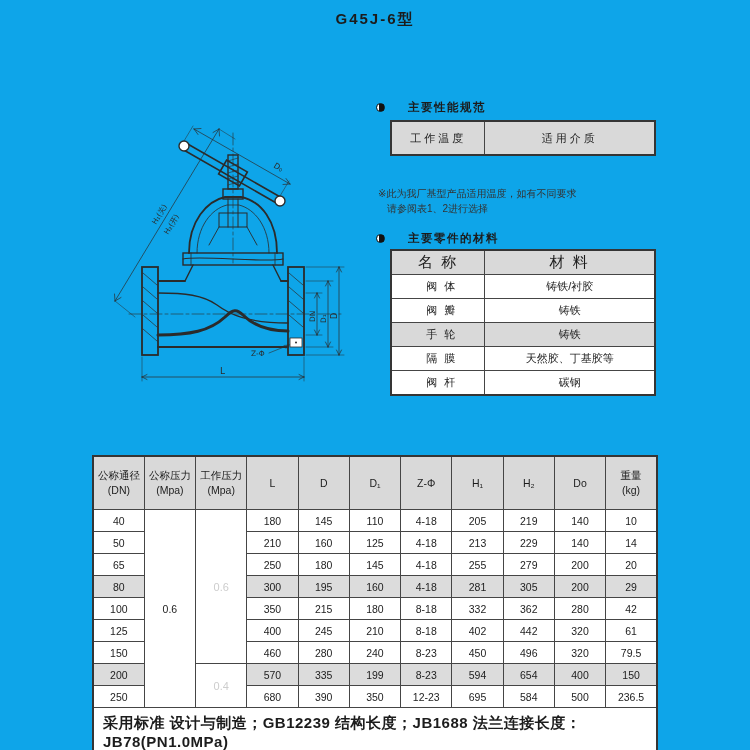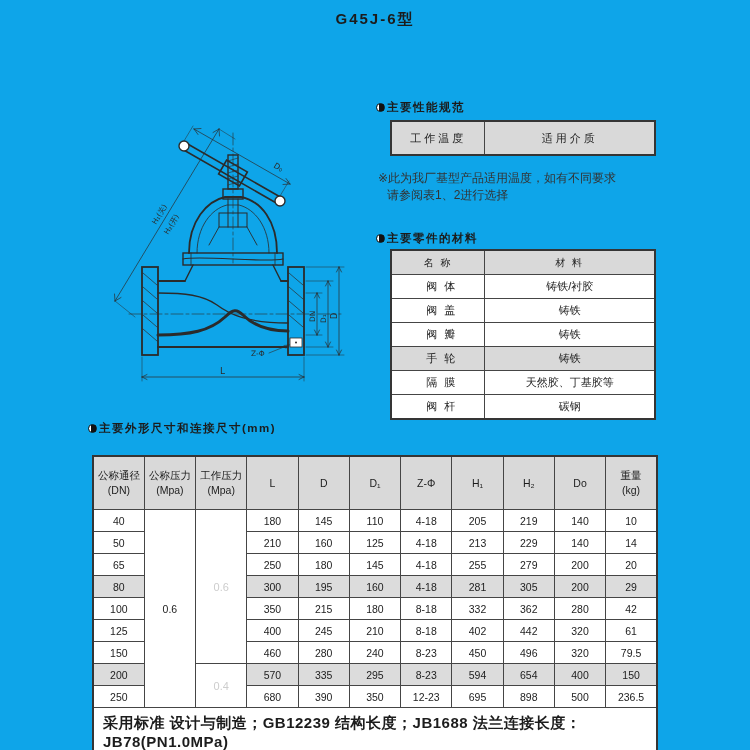--- a/index.html
+++ b/index.html
@@ -2,40 +2,40 @@
 <html><head>
 <meta charset="utf-8">
 <style>
   html,body{margin:0;padding:0;background:#ffffff;}
   .page{position:relative;width:750px;height:750px;background:#0ea5e9;overflow:hidden;
         font-family:"Liberation Sans","DejaVu Sans",sans-serif;color:#1c1c1c;}
   .title{position:absolute;top:10px;left:0;width:100%;text-align:center;
          font-size:15px;font-weight:bold;letter-spacing:2px;}
   .subtitle{position:absolute;top:43px;left:0;width:100%;text-align:center;
             font-size:14px;font-weight:bold;letter-spacing:4px;}
-  .sec{position:absolute;display:flex;align-items:center;gap:2px;
+  .sec{position:absolute;display:flex;align-items:center;gap:23px;
        font-size:11.5px;font-weight:bold;letter-spacing:1.5px;}
   .half-icon{display:inline-block;width:9px;height:9px;border-radius:50%;
              border:1px solid #111;box-sizing:border-box;
              background:linear-gradient(90deg,#ffffff 32%,#111 32%);flex:0 0 auto;}
   table.t{border-collapse:collapse;table-layout:fixed;position:absolute;background:#fff;
           border:2px solid #353535;}
   table.t th,table.t td{border:1px solid #454545;text-align:center;vertical-align:middle;
           padding:0;font-weight:normal;}
   
   .perf{left:390px;top:120px;width:266px;}
   .perf th{background:#d9d9d9;height:32px;font-size:11px;font-weight:bold;letter-spacing:3px;}
   .perf td{height:30px;font-size:11px;}
   .wcol{width:35%;}
   
-  .note{position:absolute;left:378px;top:170px;font-size:12px;line-height:1.45;color:#333;}
+  .note{position:absolute;left:378px;top:187px;font-size:10px;line-height:1.45;color:#333;}
   .note .l2{padding-left:9px;}
   
   .mat{left:390px;top:249px;width:266px;}
-  .mat th{background:#d9d9d9;height:23px;font-size:10px;font-weight:bold;letter-spacing:2px;}
+  .mat th{background:#d9d9d9;height:23px;font-size:15px;font-weight:bold;letter-spacing:2px;}
   .mat td{height:23px;font-size:11px;}
   .mat td.name{letter-spacing:2px;padding-left:7px;}
   .mat tr.sh td{background:#d9d9d9;}
   
   .dim{left:92px;top:455px;width:566px;padding-left:28px;}
   .dim th{background:#d9d9d9;font-size:10.5px;font-weight:bold;white-space:pre-line;
           height:52px;line-height:1.4;}
   .dim td{height:21px;font-size:10.5px;}
   .dim td.sh{background:#dcdcdc;}
   .dim td.faint{color:#cdcdcd;font-size:11px;}
@@ -188,46 +188,38 @@
     <tbody>
         <tr>
       <th class="wcol">名 称</th>
       <th>材 料</th>
     </tr>
     <tr>
       <td class="name">阀 体</td>
       <td>铸铁/衬胶</td>
     </tr>
     <tr>
-      <td class="name">阀 盖</td>
-      <td>铸铁</td>
-    </tr>
-    <tr>
       <td class="name">阀 瓣</td>
       <td>铸铁</td>
     </tr>
     <tr class="sh">
       <td class="name">手 轮</td>
       <td>铸铁</td>
     </tr>
     <tr>
       <td class="name">隔 膜</td>
       <td>天然胶、丁基胶等</td>
     </tr>
     <tr>
       <td class="name">阀 杆</td>
       <td>碳钢</td>
     </tr>
   </tbody>
     </table>
 
-  <div class="sec" style="left:88px;top:421px;">
-    <span class="half-icon"></span>
-    <span>主要外形尺寸和连接尺寸(mm)</span>
-  </div>
 
   <table class="t dim">
     <colgroup>
       <col style="width:9.09%">
         <col style="width:9.09%">
         <col style="width:9.09%">
         <col style="width:9.09%">
       <col style="width:9.09%">
         <col style="width:9.09%">
         <col style="width:9.09%">
@@ -331,35 +323,35 @@
       <td>450</td>
       <td>496</td>
       <td>320</td>
       <td>79.5</td>
     </tr>
     <tr>
       <td class="sh">200</td>
       <td rowspan="2" class="faint">0.4</td>
       <td class="sh">570</td>
       <td class="sh">335</td>
-      <td class="sh">295</td>
+      <td class="sh">199</td>
       <td class="sh">8-23</td>
       <td class="sh">594</td>
       <td class="sh">654</td>
       <td class="sh">400</td>
       <td class="sh">150</td>
     </tr>
     <tr>
       <td>250</td>
       <td>680</td>
       <td>390</td>
       <td>350</td>
       <td>12-23</td>
       <td>695</td>
-      <td>898</td>
+      <td>584</td>
       <td>500</td>
       <td>236.5</td>
     </tr>
     <tr>
       <td colspan="11" class="foot">采用标准  设计与制造；GB12239   结构长度；JB1688  法兰连接长度：JB78(PN1.0MPa)</td>
     </tr>
   </tbody>
     </table>
 
 </div>

